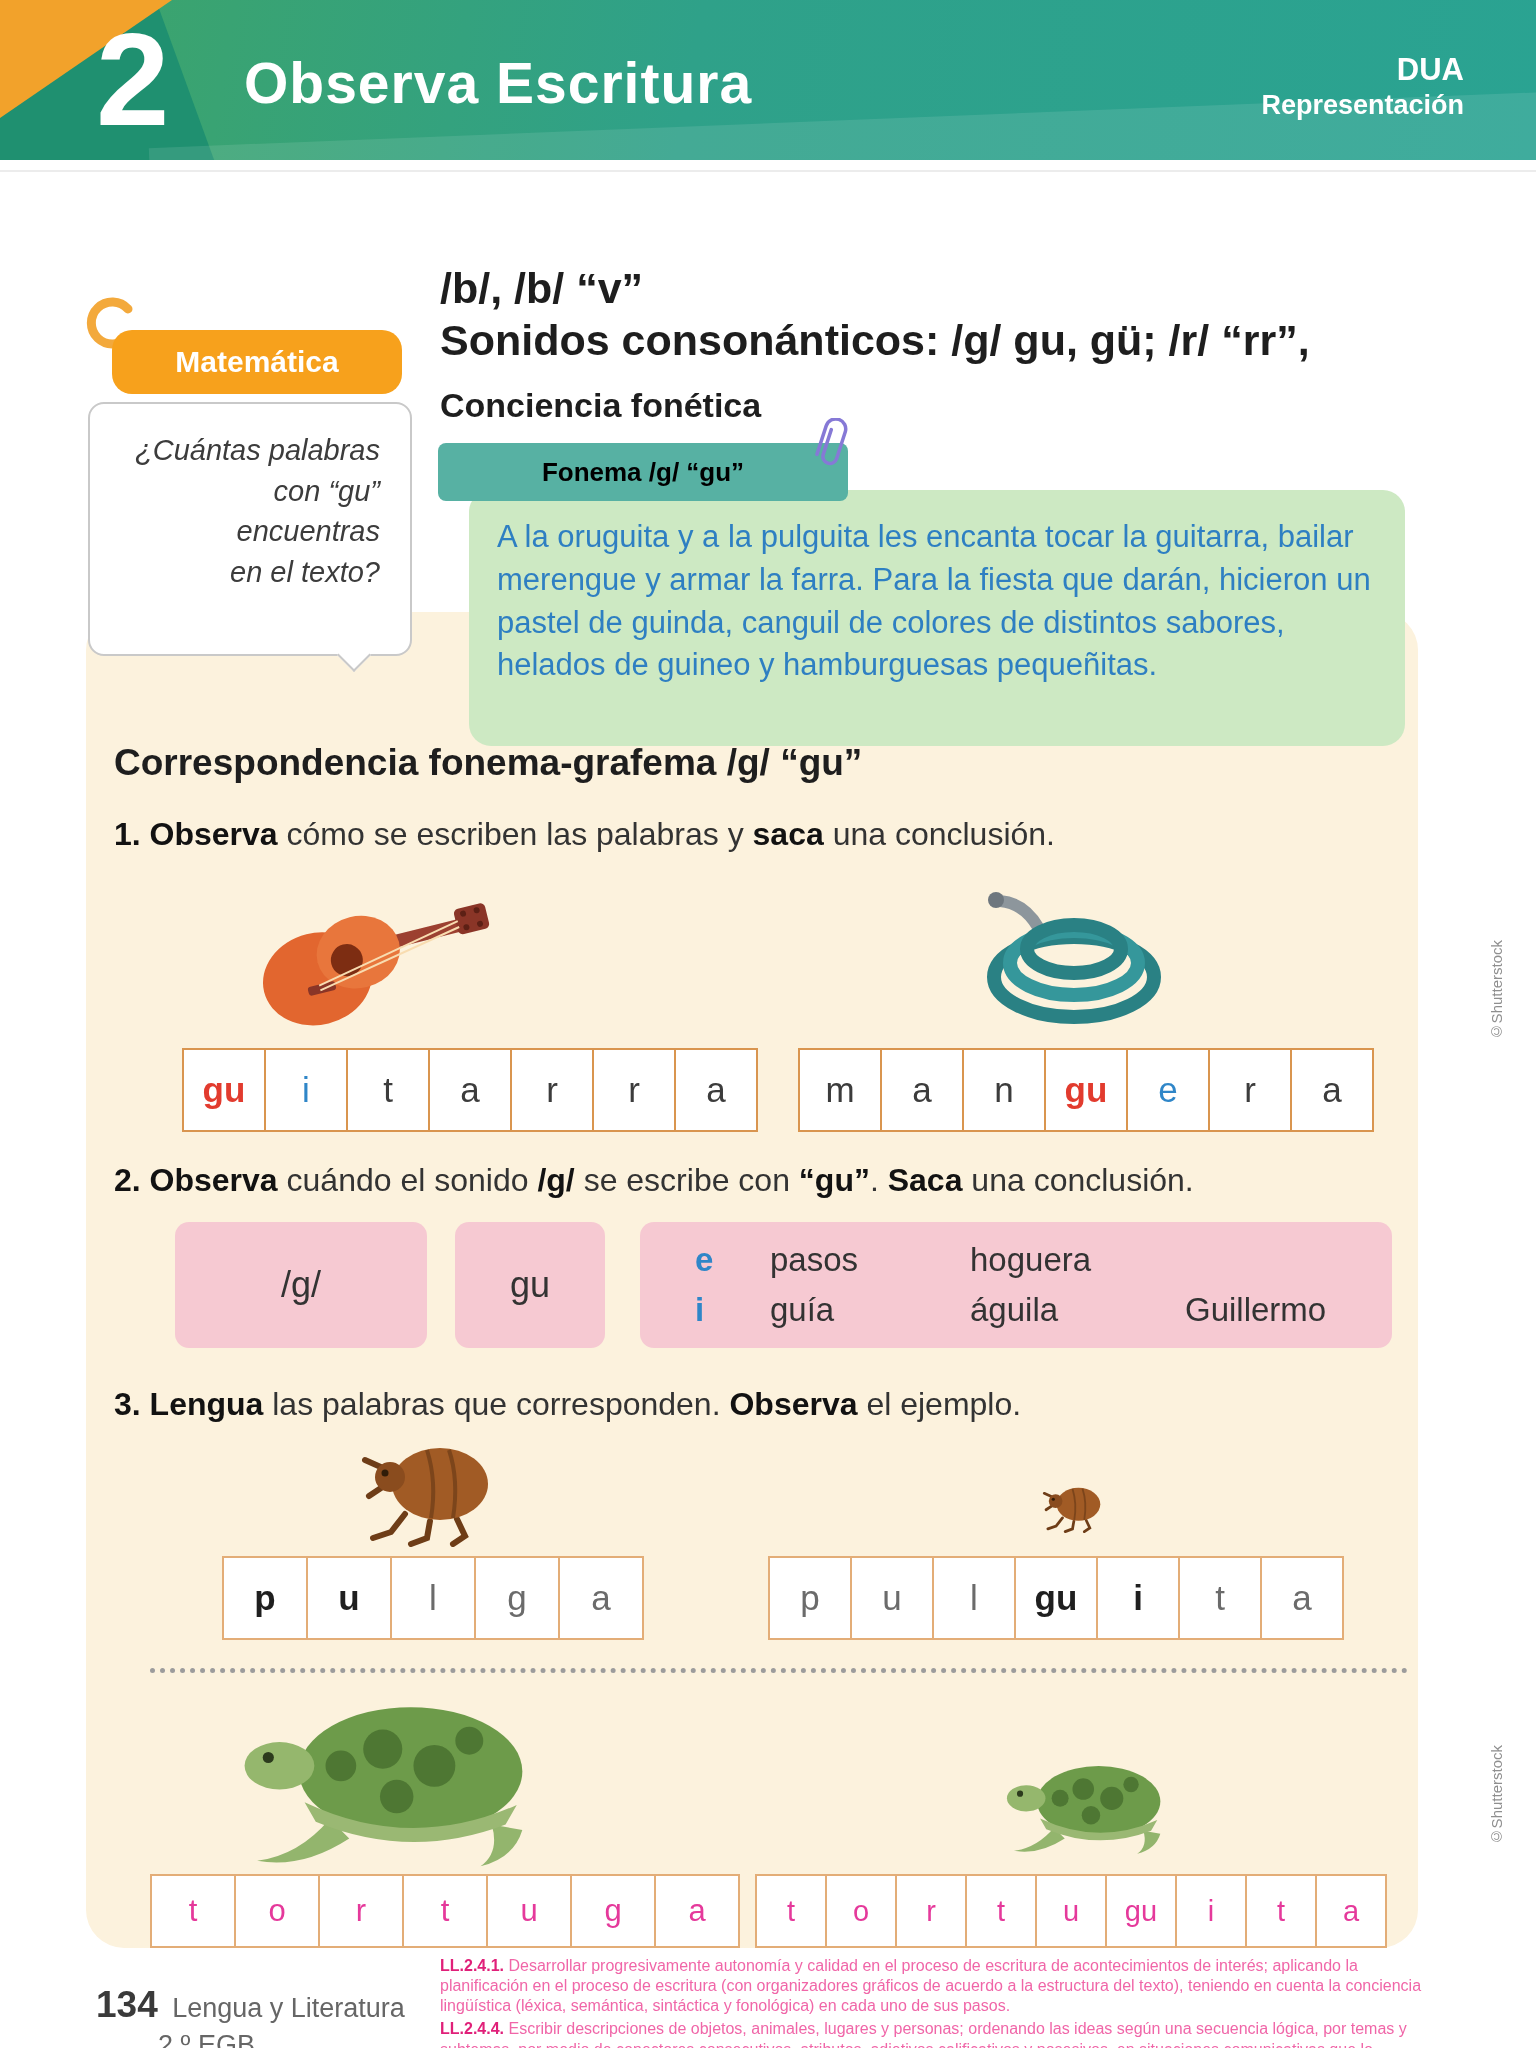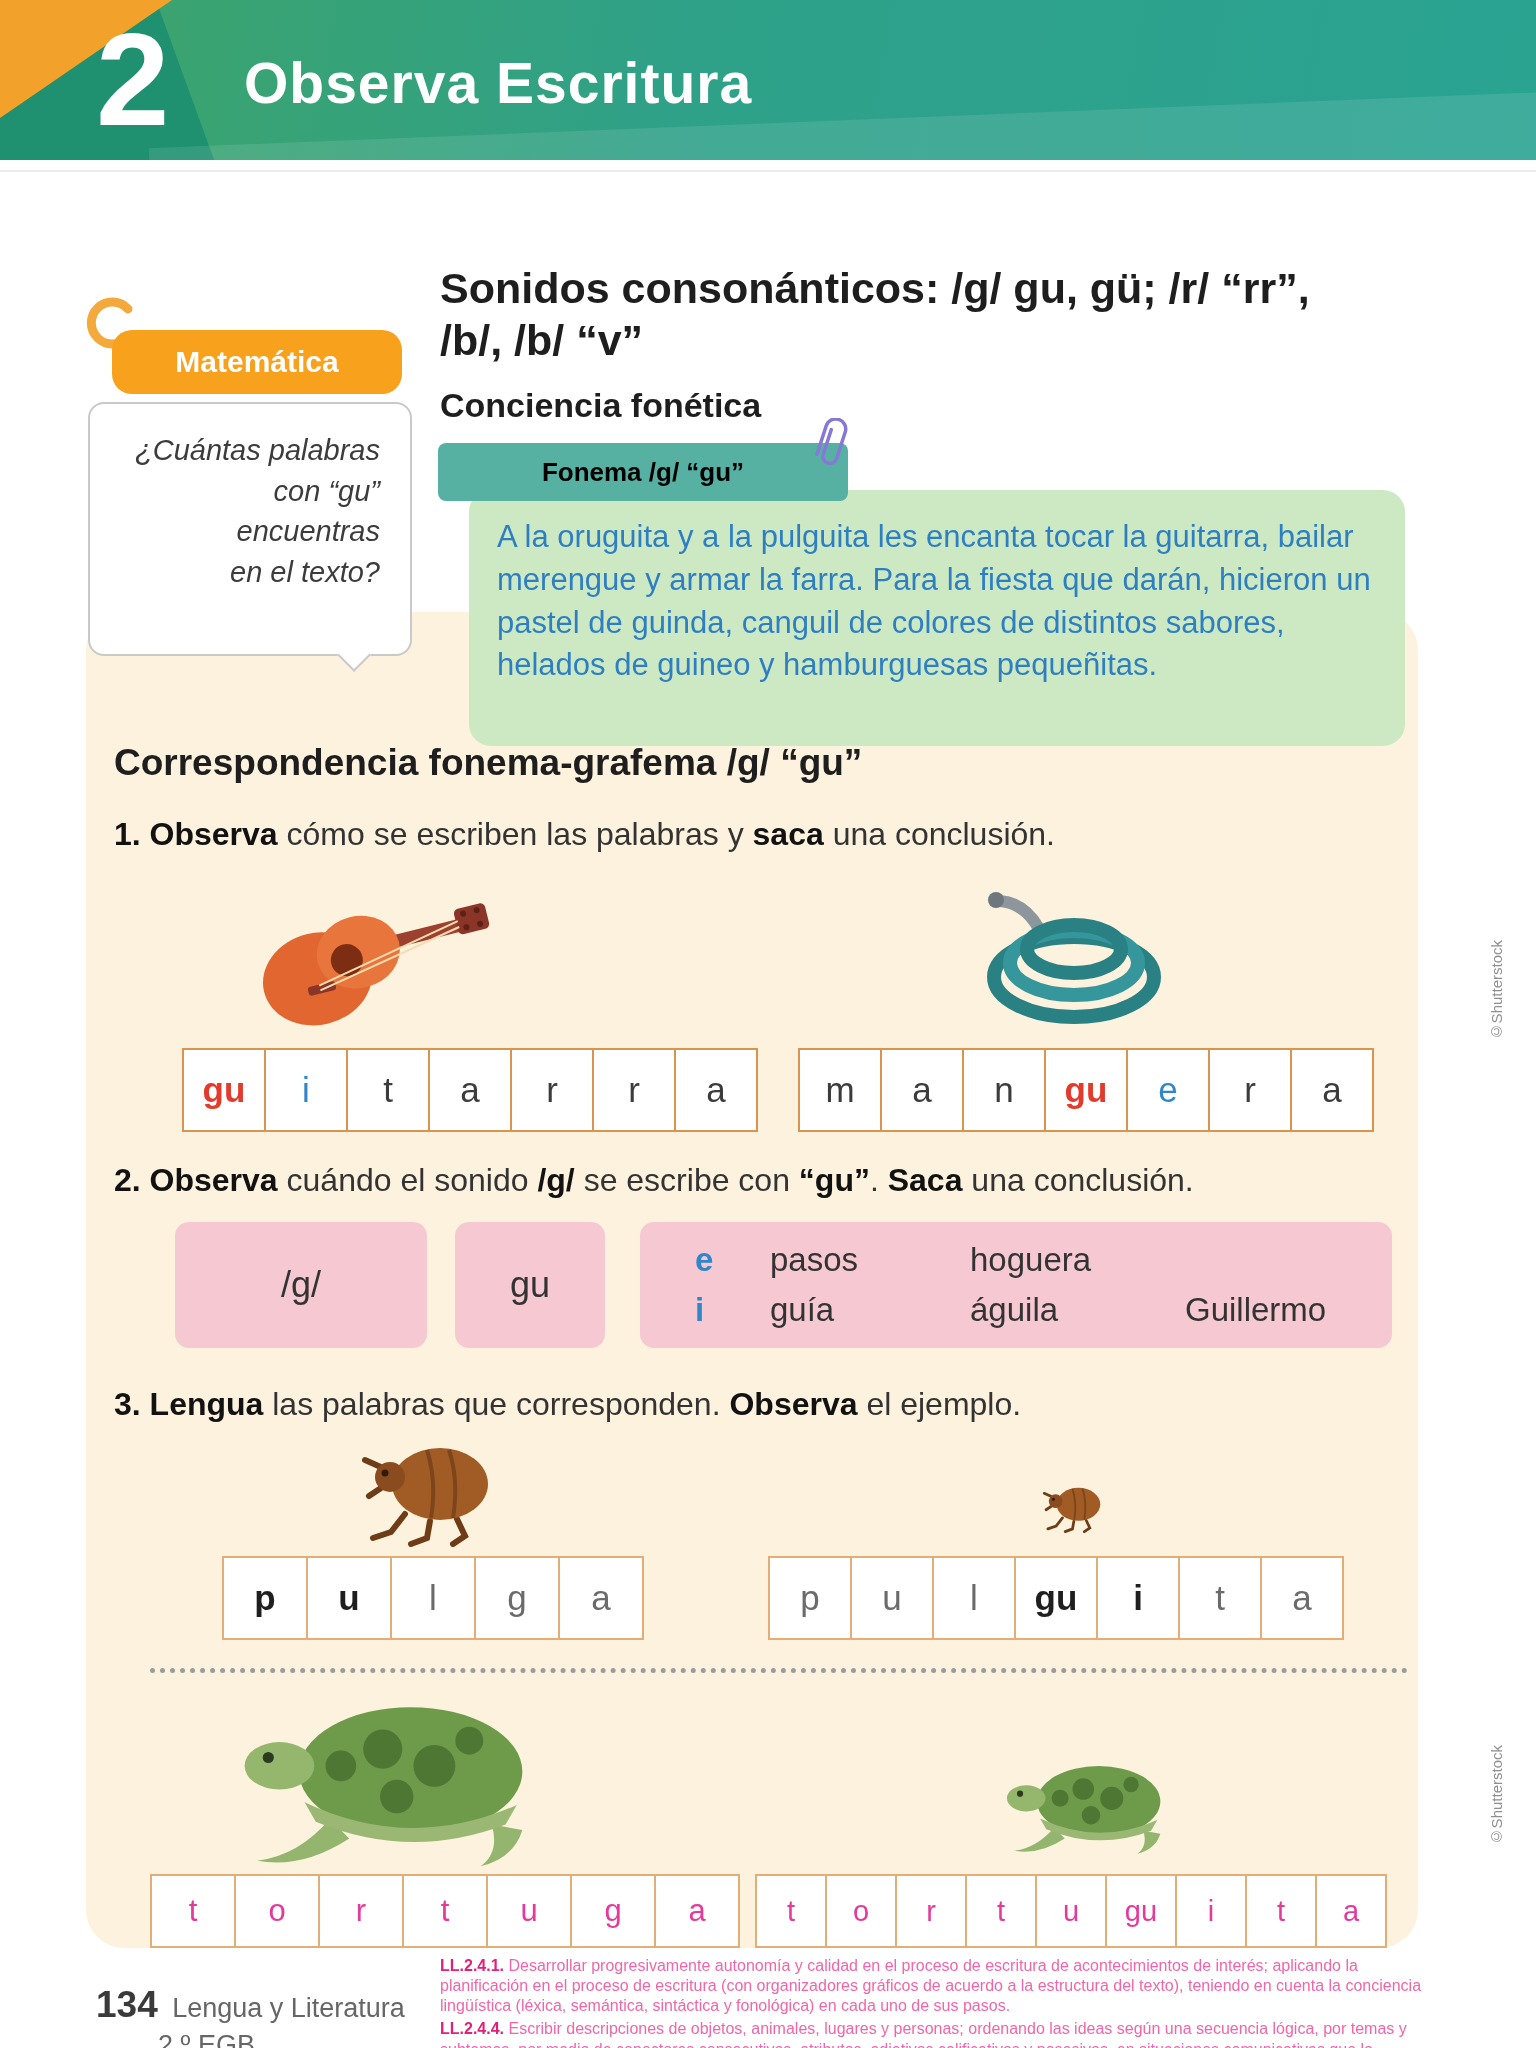--- a/index.html
+++ b/index.html
@@ -94,41 +94,45 @@
 <body>
 
 <div class="page">
 
   <div class="banner">
     <div class="band"></div>
     <div class="swoosh"></div>
     <div class="tri"></div>
     <div class="unit-num">2</div>
     <div class="banner-title">Observa Escritura</div>
+    <div class="dua">
+      <div class="d1">DUA</div>
+      <div class="d2">Representación</div>
+    </div>
   </div>
   <div class="hairline"></div>
 
   <div class="cream"></div>
 
   <div class="c-curl">
     <svg width="56" height="56" viewBox="0 0 56 56">
       <path d="M46 15 A21 21 0 1 0 46 43" fill="none" stroke="#f3a93c" stroke-width="9" stroke-linecap="round"></path>
     </svg>
   </div>
   <div class="badge">Matemática</div>
   <div class="bubble">
     <div>¿Cuántas palabras</div>
     <div>con “gu”</div>
     <div>encuentras</div>
     <div>en el texto?</div>
   </div>
 
   <div class="title">
+    <div>/b/, /b/ “v”</div>
     <div>Sonidos consonánticos: /g/ gu, gü; /r/ “rr”,</div>
-    <div>/b/, /b/ “v”</div>
   </div>
   <div class="subtitle">Conciencia fonética</div>
 
   <div class="gbox">
     <div class="gtext">A la oruguita y a la pulguita les encanta tocar la guitarra, bailar merengue y armar la farra. Para la fiesta que darán, hicieron un pastel de guinda, canguil de colores de distintos sabores, helados de guineo y hamburguesas pequeñitas.</div>
   </div>
   <div class="gheader">Fonema /g/ “gu”</div>
   <svg class="art" style="left:812px;top:418px;" width="42" height="58" viewBox="0 0 42 58">
     <g transform="rotate(18 21 29)">
       <path d="M14 13 v26 a7 7 0 0 0 14 0 V11 a10 10 0 0 0 -20 0 v30" fill="none" stroke="#8679d6" stroke-width="3.5" stroke-linecap="round"></path>

